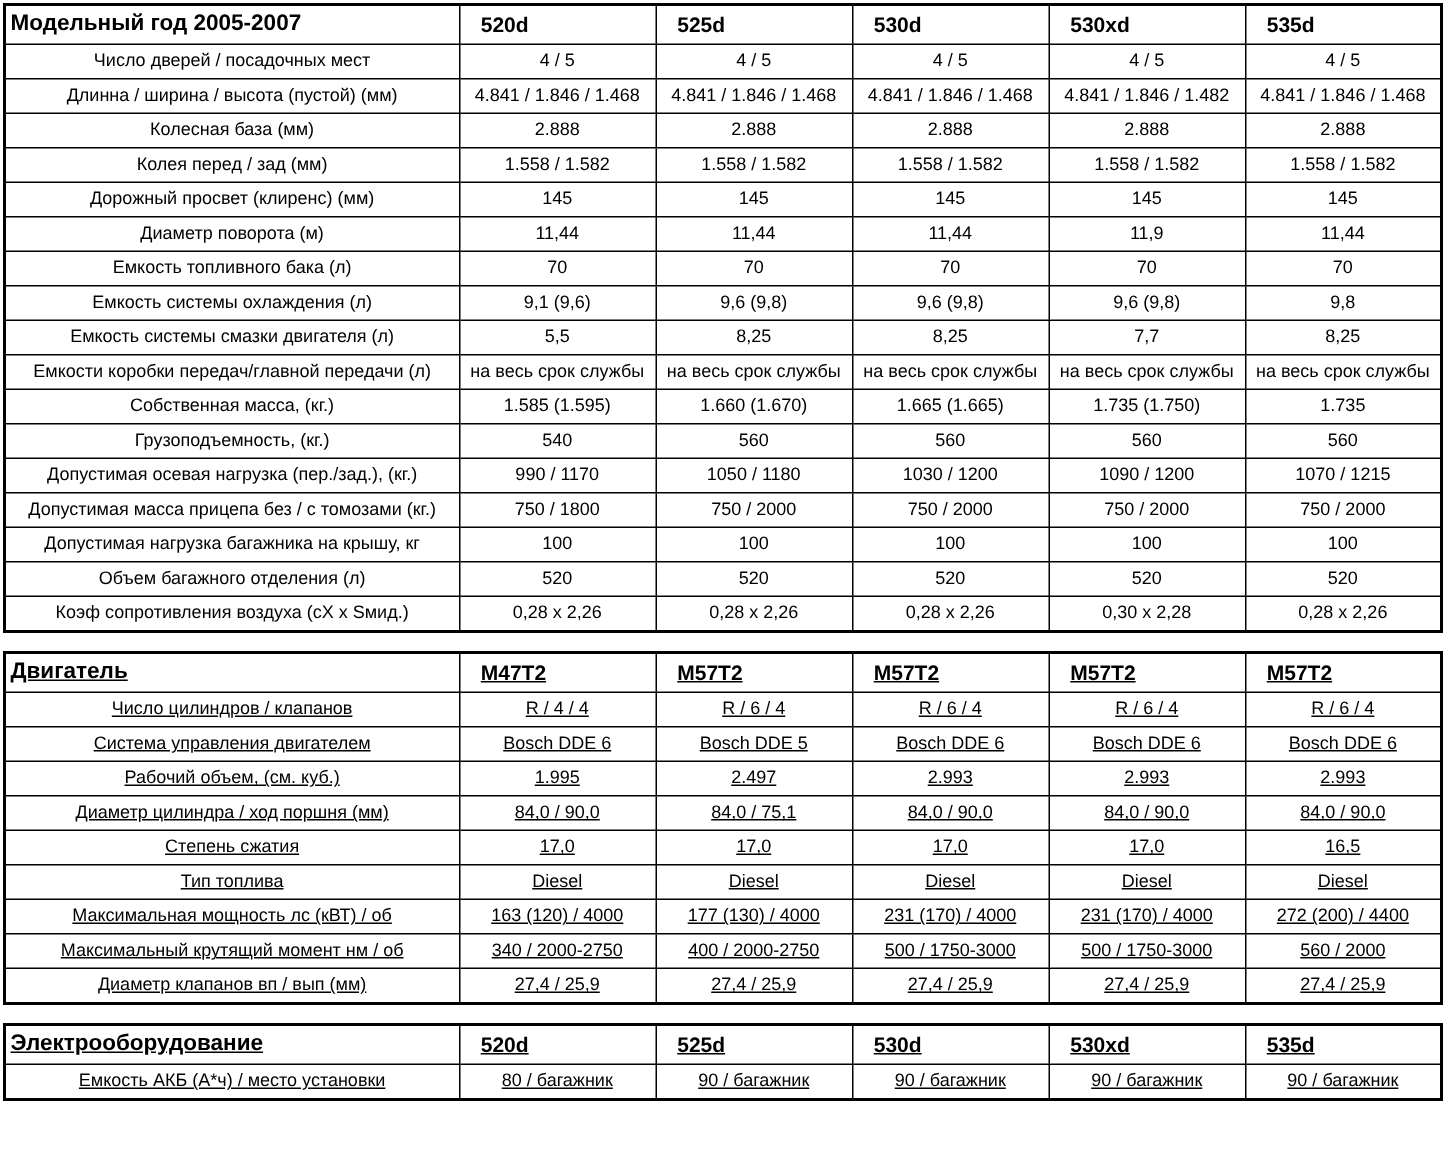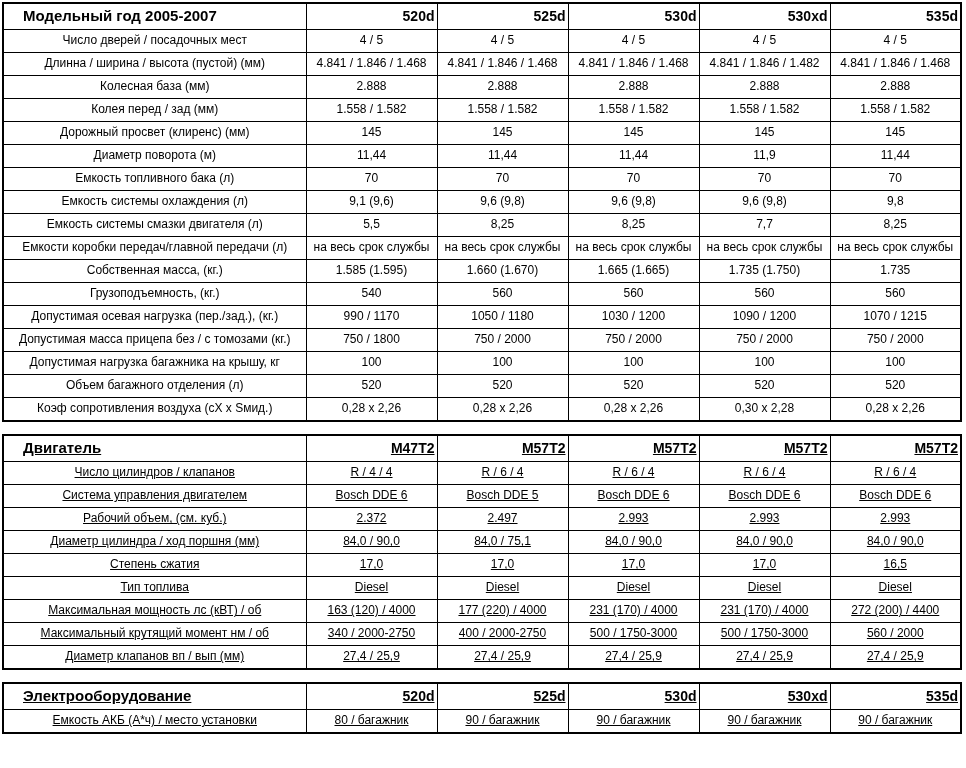--- a/index.html
+++ b/index.html
@@ -29,28 +29,28 @@
     border: 1px solid #000000;
     overflow: hidden;
     white-space: nowrap;
     font-size: 12px;
     line-height: 1.1;
   }
   th.section-title {
     text-align: left;
     font-size: 15px;
     font-weight: bold;
-    padding: 2px 19px;
+    padding: 2px 3px;
     height: 21px;
   }
   th.col-header {
-    text-align: right;
+    text-align: left;
     font-size: 14px;
     font-weight: bold;
-    padding: 2px 2px;
+    padding: 2px 14px;
     height: 21px;
     margin-top: 20px;
   }
   td.label {
     text-align: center;
     padding: 2px 11px;
     height: 18px;
   }
   td.value {
     text-align: center;
@@ -253,21 +253,21 @@
         <tr>
           <td class="label">Система управления двигателем</td>
           <td class="value">Bosch DDE 6</td>
           <td class="value">Bosch DDE 5</td>
           <td class="value">Bosch DDE 6</td>
           <td class="value">Bosch DDE 6</td>
           <td class="value">Bosch DDE 6</td>
         </tr>
         <tr>
           <td class="label">Рабочий объем, (см. куб.)</td>
-          <td class="value">2.372</td>
+          <td class="value">1.995</td>
           <td class="value">2.497</td>
           <td class="value">2.993</td>
           <td class="value">2.993</td>
           <td class="value">2.993</td>
         </tr>
         <tr>
           <td class="label">Диаметр цилиндра / ход поршня  (мм)</td>
           <td class="value">84,0 / 90,0</td>
           <td class="value">84,0 / 75,1</td>
           <td class="value">84,0 / 90,0</td>
@@ -286,21 +286,21 @@
           <td class="label">Тип топлива</td>
           <td class="value">Diesel</td>
           <td class="value">Diesel</td>
           <td class="value">Diesel</td>
           <td class="value">Diesel</td>
           <td class="value">Diesel</td>
         </tr>
         <tr>
           <td class="label">Максимальная мощность лс (кВТ) / об</td>
           <td class="value">163 (120) / 4000</td>
-          <td class="value">177 (220) / 4000</td>
+          <td class="value">177 (130) / 4000</td>
           <td class="value">231 (170) / 4000</td>
           <td class="value">231 (170) / 4000</td>
           <td class="value">272 (200) / 4400</td>
         </tr>
         <tr>
           <td class="label">Максимальный крутящий момент нм / об</td>
           <td class="value">340 / 2000-2750</td>
           <td class="value">400 / 2000-2750</td>
           <td class="value">500 / 1750-3000</td>
           <td class="value">500 / 1750-3000</td>

